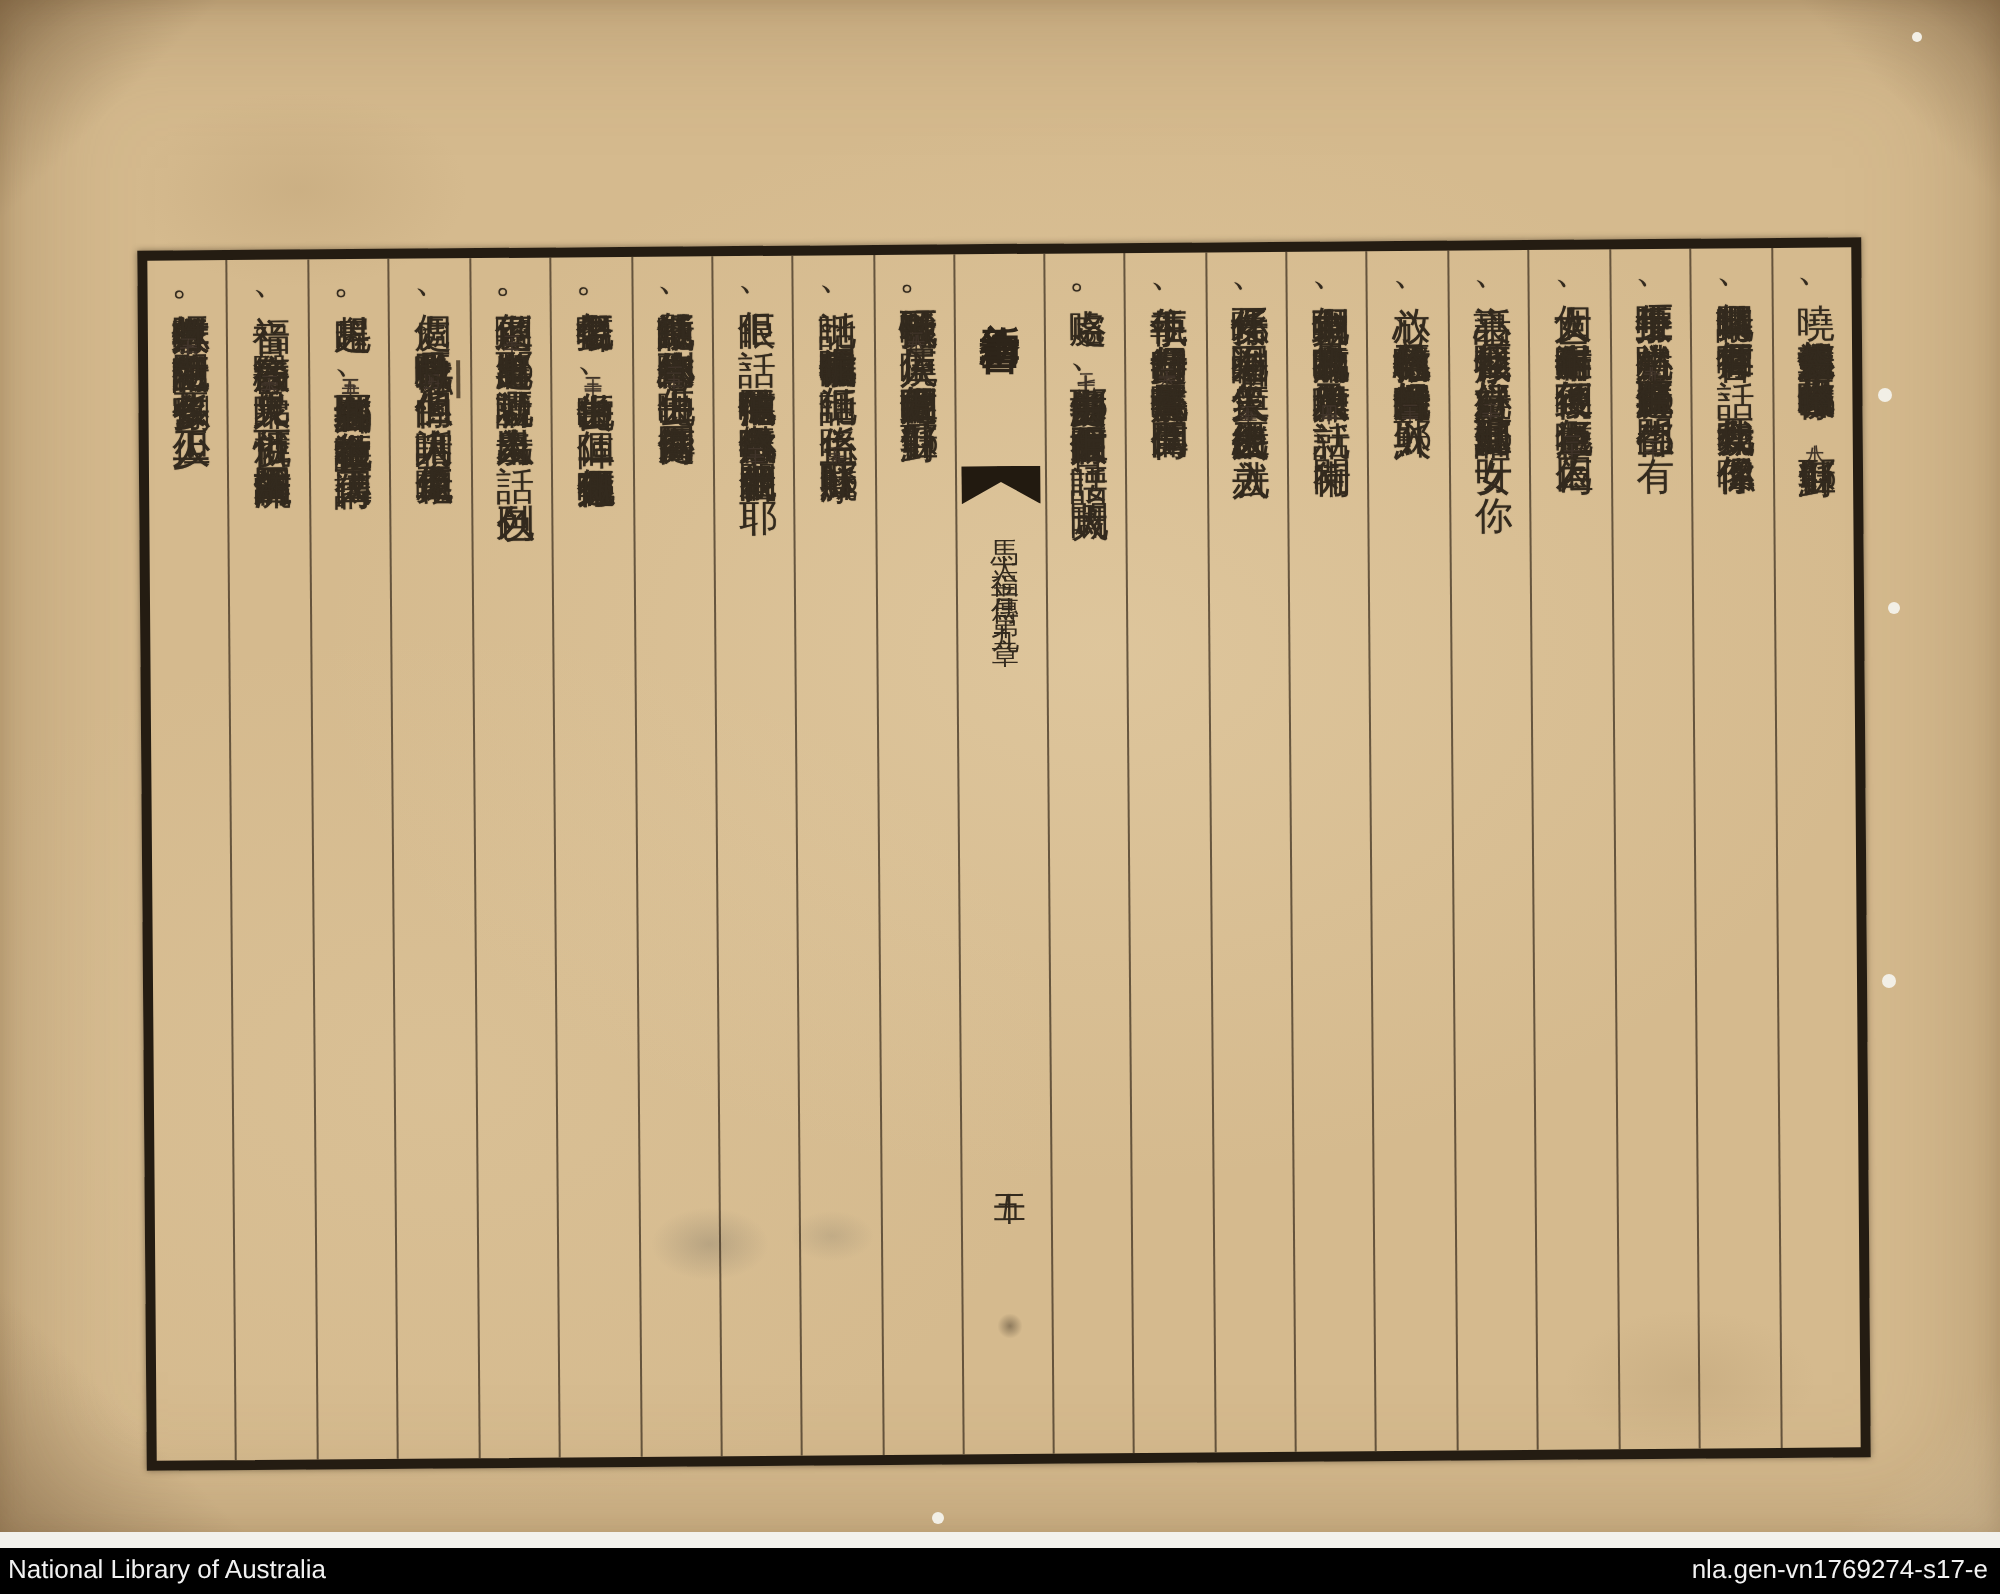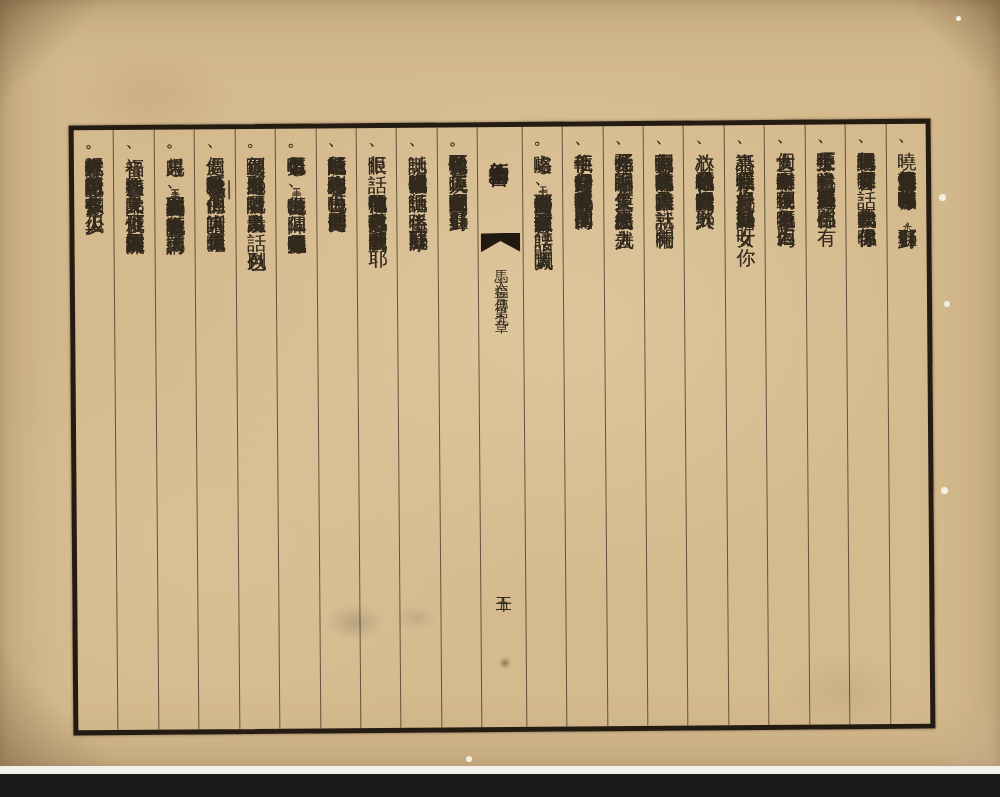--- a/index.html
+++ b/index.html
@@ -95,18 +95,22 @@
         <div class="col"><span>嚟到佢處。</span><span class="vs">三十三</span><span class="pn">耶穌</span><span>將鬼趕出、啞嘅就講、衆人以為出奇、話、</span><span class="pn">以色列</span></div>
         <div class="col"><span>個處、未曾見噉樣嘅呀。</span><span class="vs">三十四</span><span>但係個的</span><span class="pn">𠵽唎㘔</span><span>人話、佢倚賴鬼王嚟</span></div>
         <div class="col"><span>趕鬼呌。○</span><span class="vs">三十五</span><span class="pn">耶穌</span><span>周圍去各城各鄉、在佢哋會堂教誨、傳講天國</span></div>
         <div class="col"><span>福音、醫各樣疾病。</span><span class="vs">三十六</span><span>睇見衆人、就可憐佢、因為個的人困苦流離、</span></div>
         <div class="col"><span>好似羊咩冇牧人呀。</span><span class="vs">三十七</span><span>噉就對佢門生話、要收割係多、但工人少。</span></div>
       </div>
   </div>
 
   <div id="scan-edge"></div>
 
+  <div id="footer-bar">
+    <span class="fl">National Library of Australia</span>
+    <span class="fr">nla.gen-vn1769274-s17-e</span>
+  </div>
 <div class="speck" style="left: 939px; top: 194px; width: 7px; height: 7px;"></div>
     <div class="speck" style="left: 944px; top: 301px; width: 6px; height: 6px;"></div>
     <div class="speck" style="left: 941px; top: 487px; width: 7px; height: 7px;"></div>
     <div class="speck" style="left: 466px; top: 756px; width: 6px; height: 6px;"></div>
     <div class="speck" style="left: 956px; top: 16px; width: 5px; height: 5px;"></div>
   </div>
 
 </body></html>

